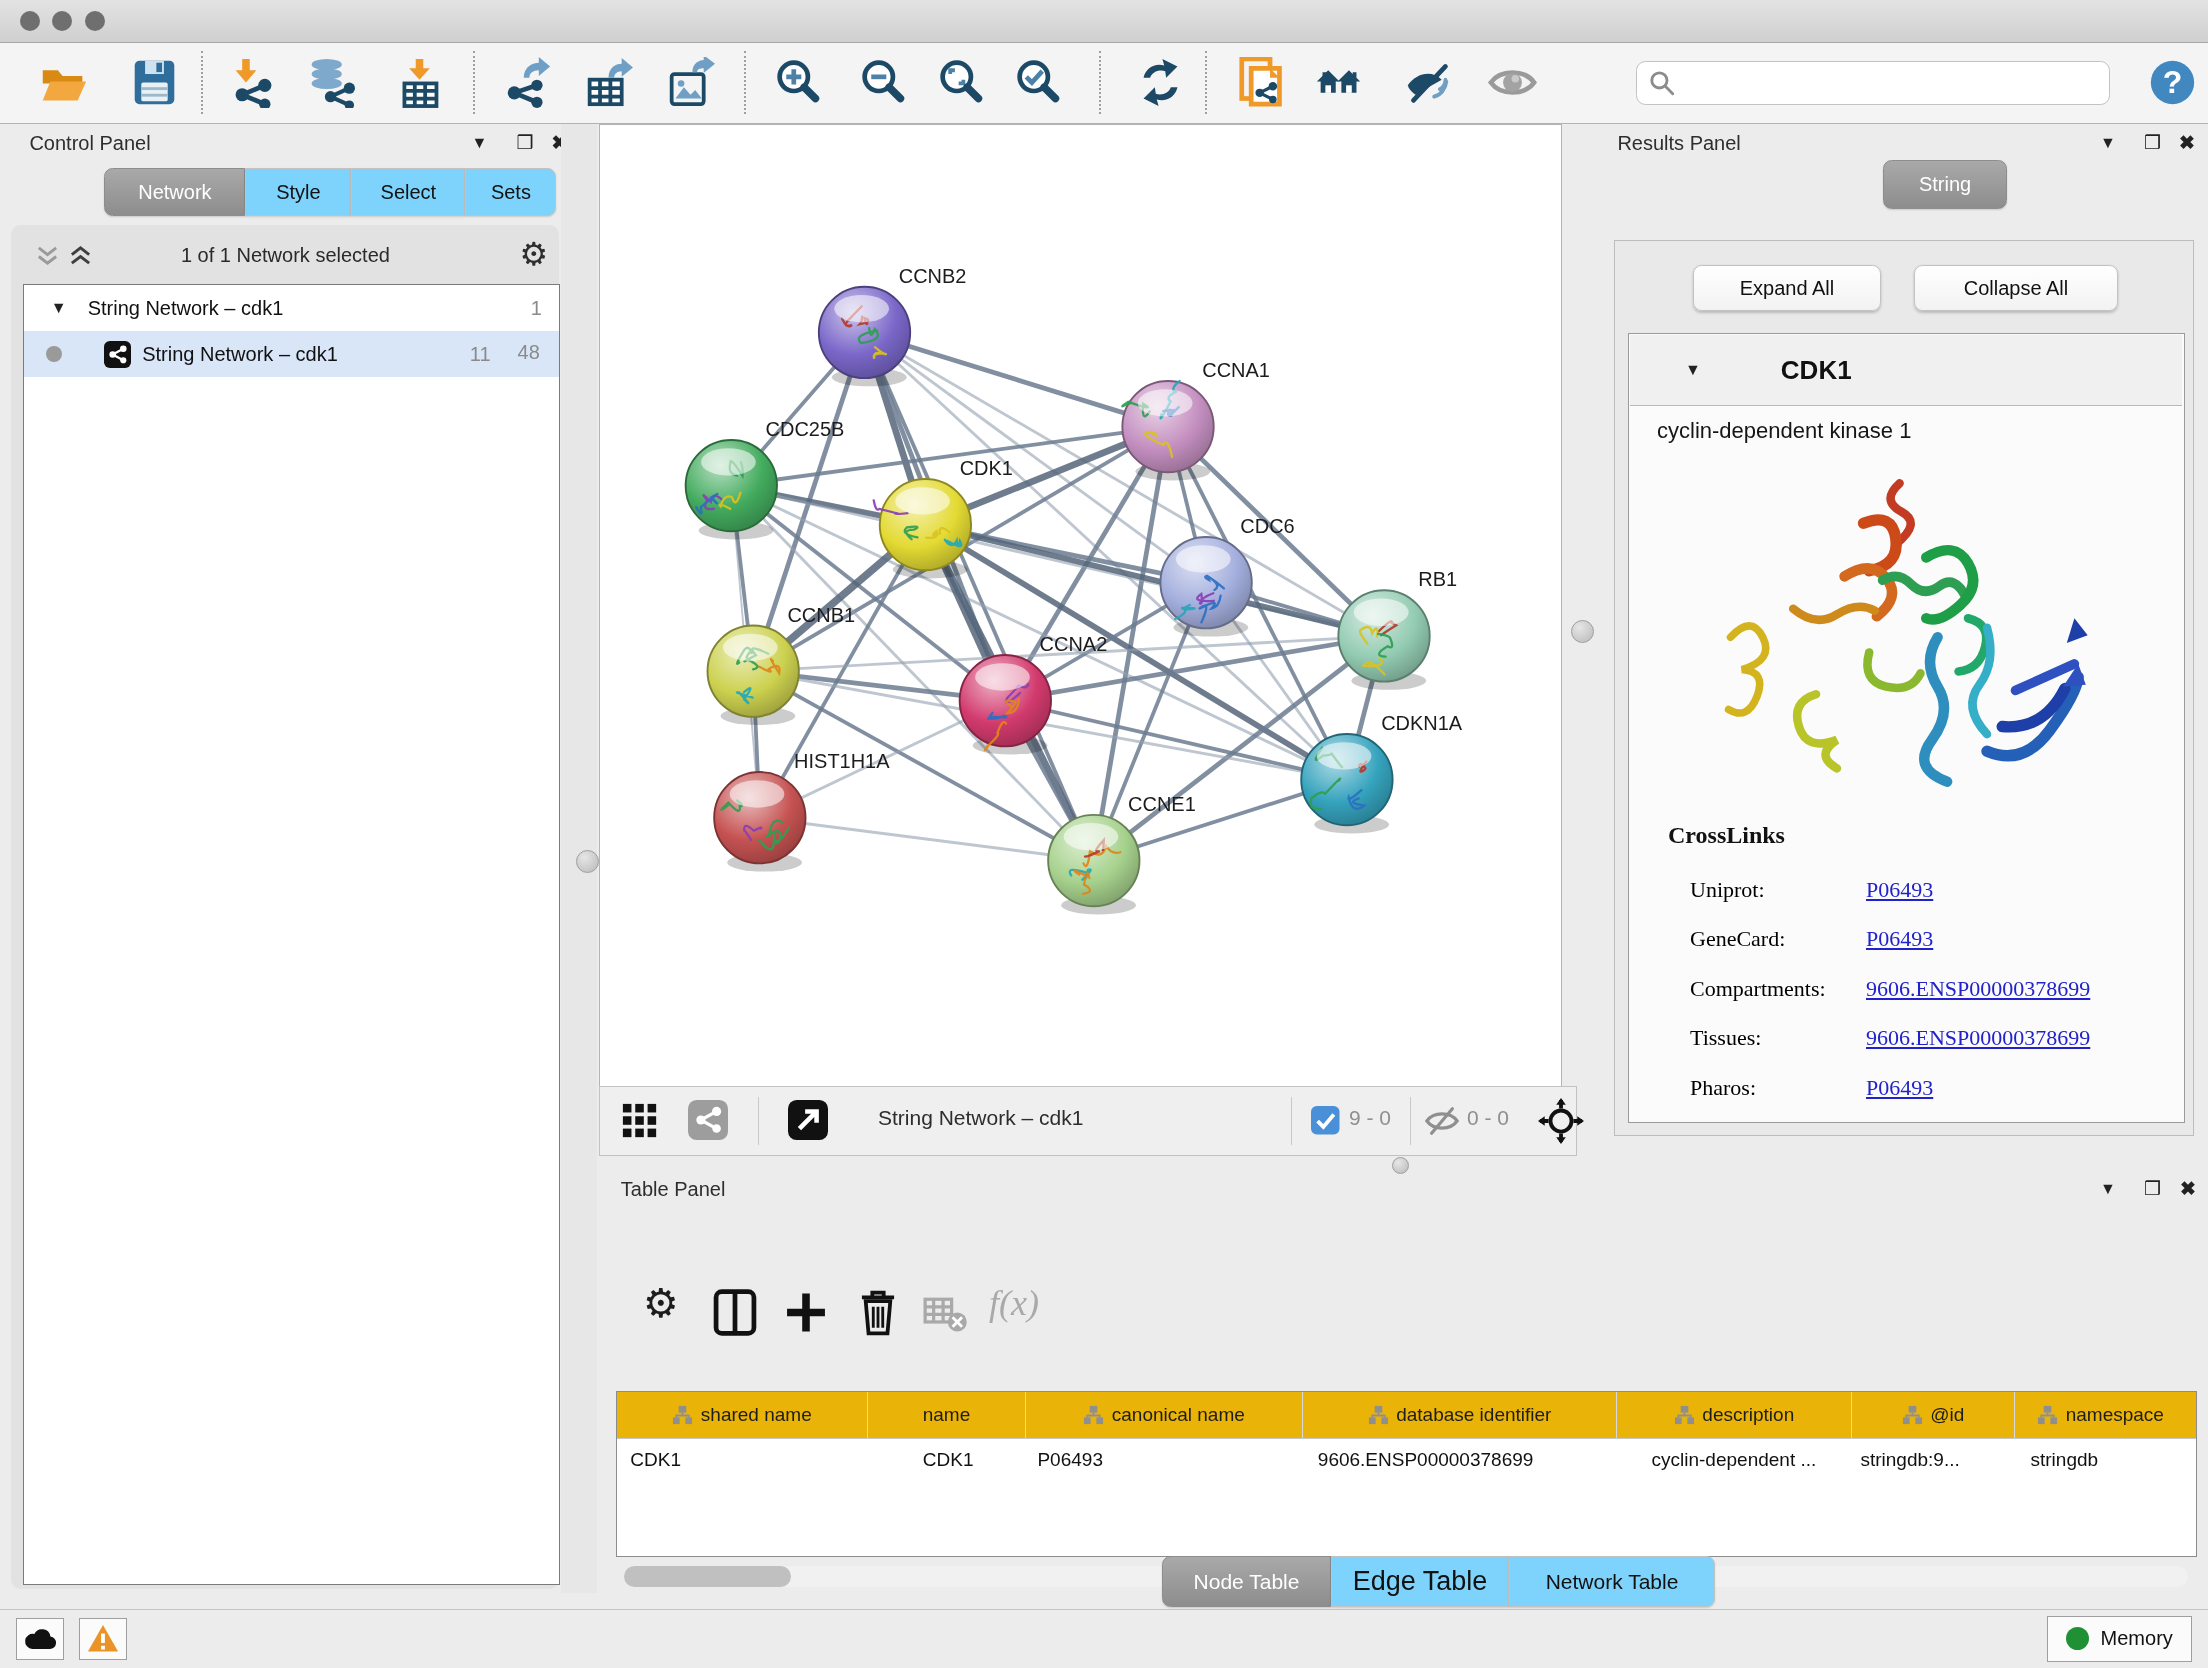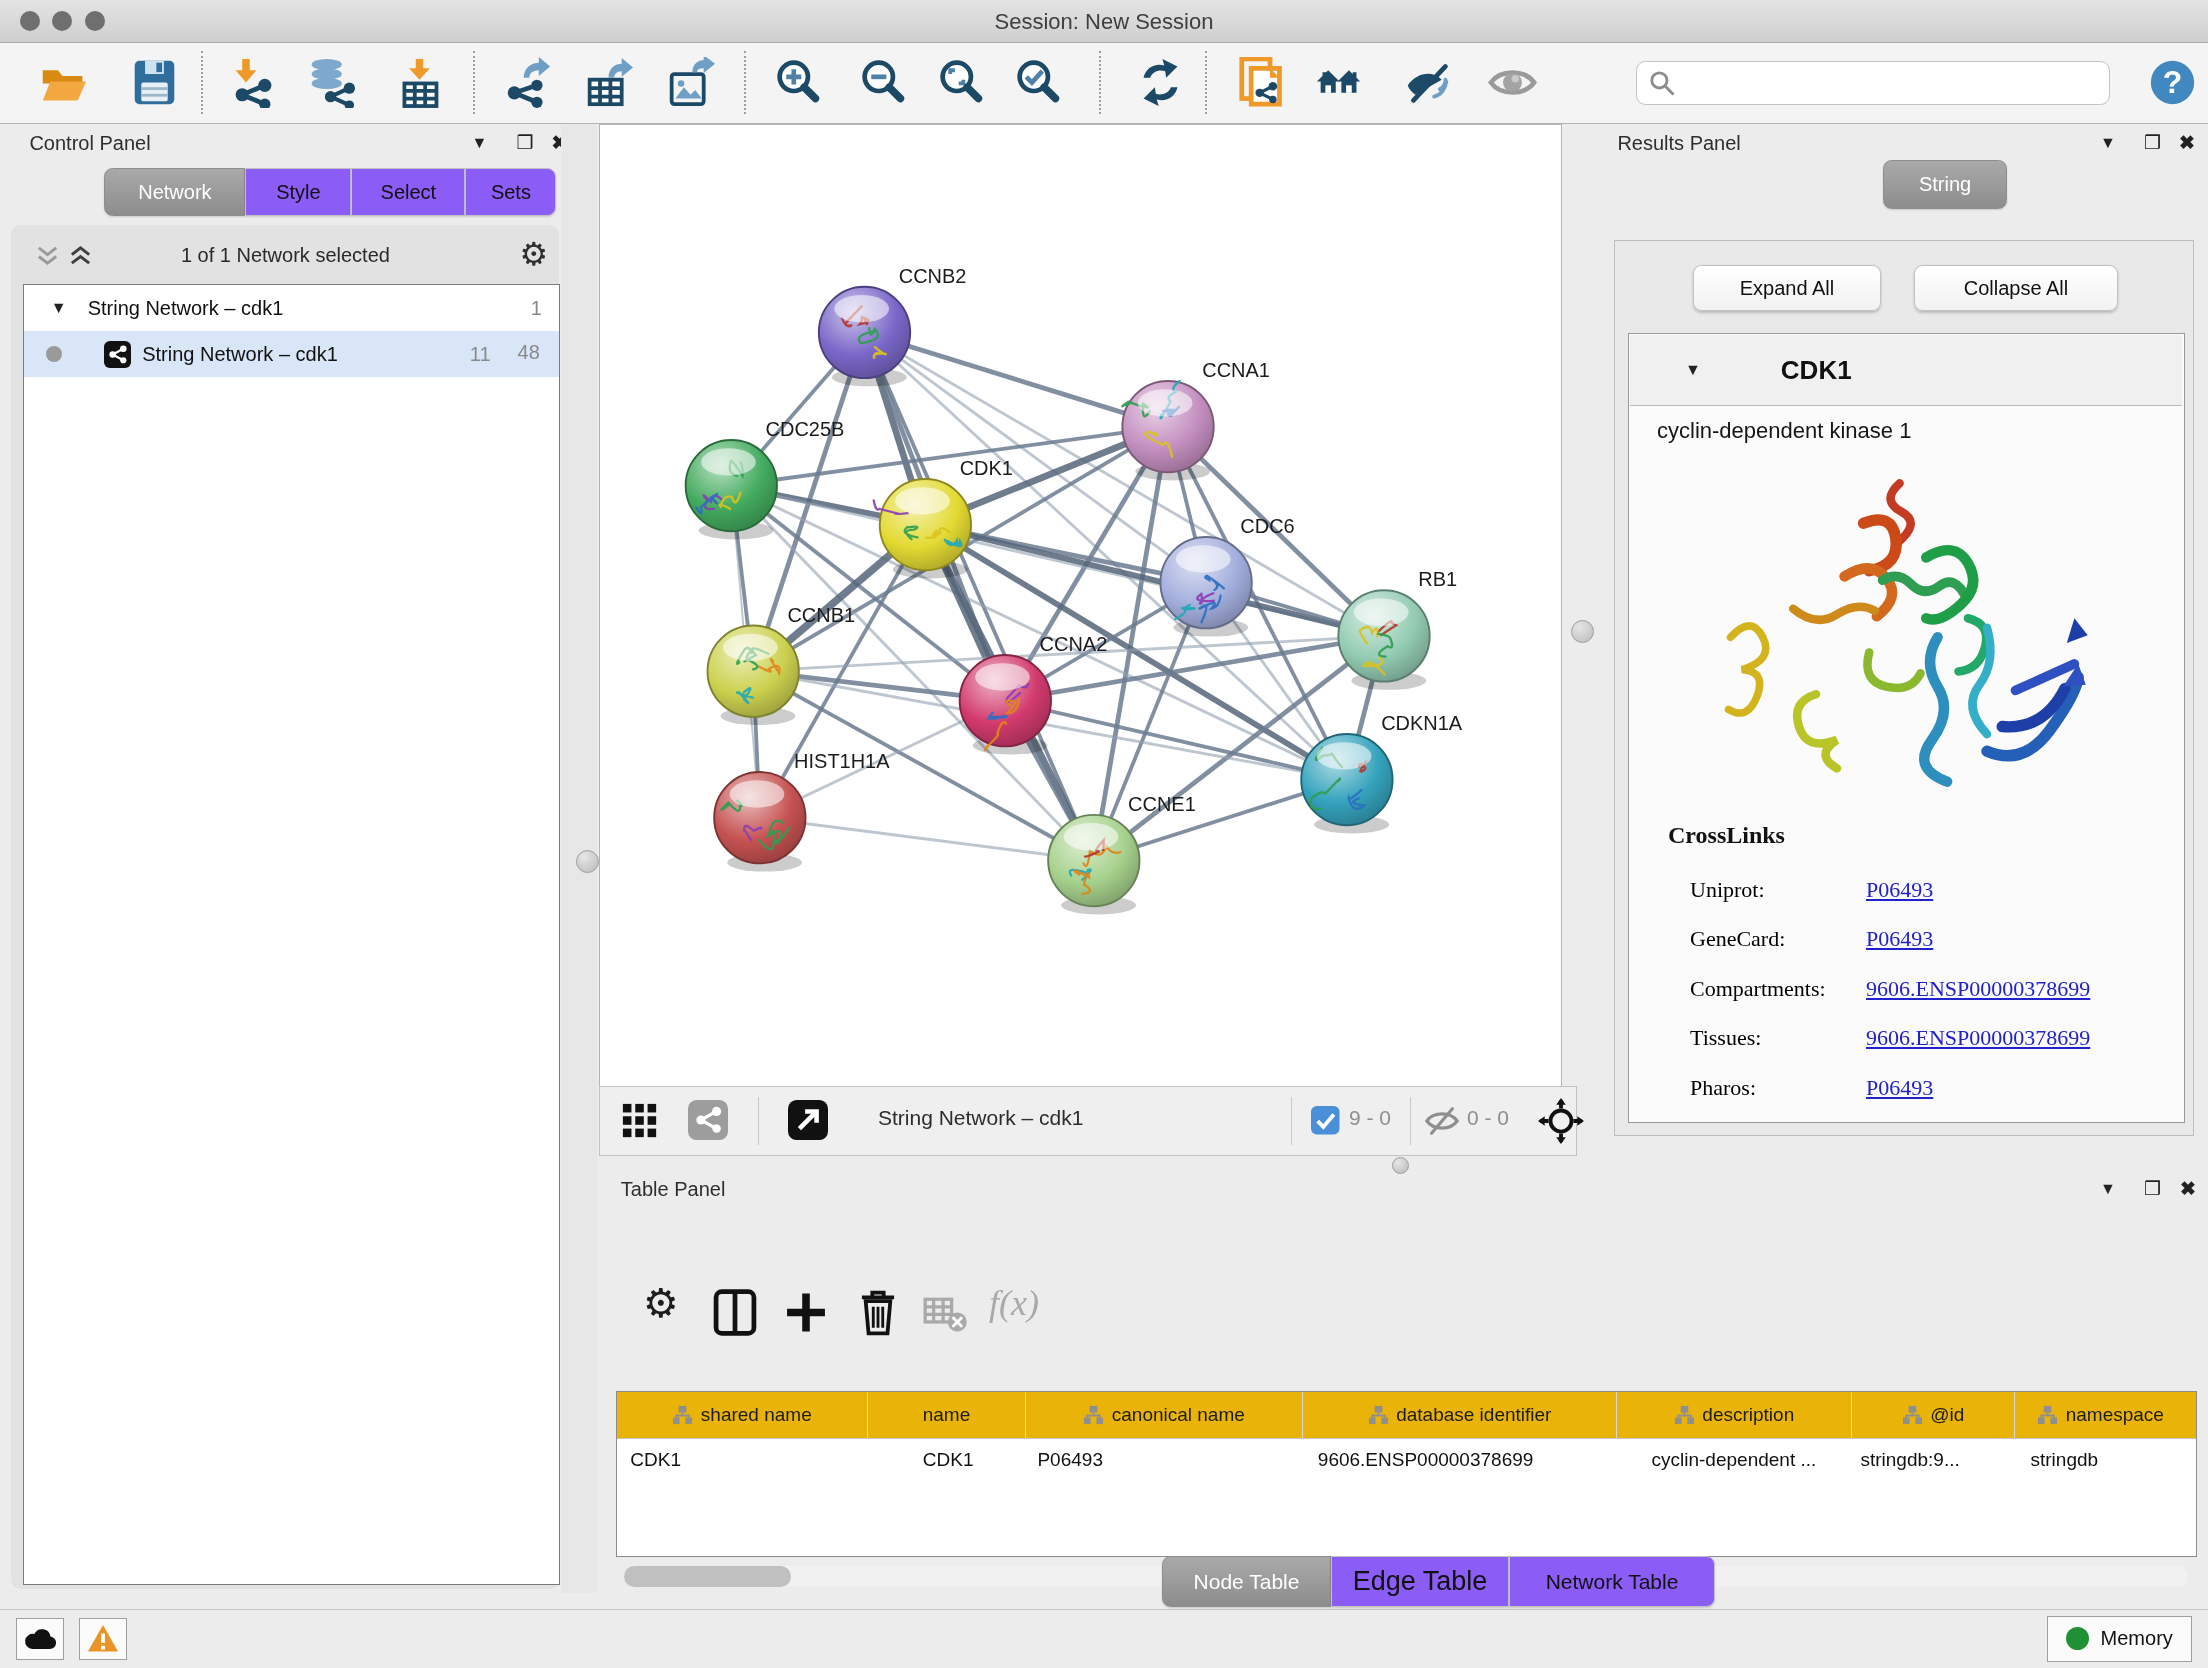--- a/index.html
+++ b/index.html
@@ -15,21 +15,21 @@
   .tbi{top:14.3px;width:49px;height:51px;cursor:pointer;}
   .tbsep{top:7.6px;height:63px;border-left:2.9px dotted #9f9f9f;width:0;}
   .searchbox{left:1636px;top:18px;width:472px;height:42px;background:#fff;border:1.9px solid #c3c3c3;
     border-radius:9.5px;display:flex;align-items:center;}
   .searchbox input{border:none;outline:none;font-size:19px;flex:1;background:transparent;height:34px;}
   
   .ptitle{font-size:20px;color:#2e2e2e;}
   .pbtn{font-size:19px;color:#222;}
   
   .seg{display:flex;padding-left:36px;}
-  .seg .tab{border:1px solid #c2c2c2;background:#8b5cf6;color:#111;font-size:20px;
+  .seg .tab{border:1px solid #c2c2c2;background:#7dd3fc;color:#111;font-size:20px;
     display:flex;align-items:center;justify-content:center;cursor:pointer;box-shadow:0 1px 1.9px rgba(0,0,0,.15);}
   .seg .tab.sel{background:linear-gradient(#a9a9a9,#8d8d8d);color:#fff;border-color:#8d8d8d;}
   .seg .tab:first-child{border-radius:8.6px 0 0 8.6px;}
   .seg .tab:last-child{border-radius:0 8.6px 8.6px 0;}
   
   .cp-body{left:11.4px;top:224px;width:548px;height:1368px;background:#e2e2e2;border-radius:9.5px;}
   .tree-box{left:23px;top:283px;width:540px;height:1303px;background:#fff;border:1.9px solid #7a7a7a;}
   .tree-row{height:46px;display:flex;align-items:center;font-size:20px;color:#111;}
   .tree-row.sel{background:#d9e6f7;}
   .cnt{color:#8a8a8a;}
@@ -70,21 +70,20 @@
   .tri{font-size:16px;color:#222;}
   svg{display:block;}
 </style>
 </head>
 <body>
 
 <div class="abs titlebar">
   <span class="abs tl" style="left:20px"></span>
   <span class="abs tl" style="left:52px"></span>
   <span class="abs tl" style="left:85px"></span>
-  <div class="abs win-title">Session: New Session</div>
 </div>
 
 <div class="abs toolbar">
 
   <svg class="abs tbi" style="left:39px" viewBox="0 0 52 54">
     <path d="M4 14h16l5 6h21v8H4z" fill="#d98a12"></path>
       <path d="M4 46l8-20h38l-9 20z" fill="#f3a73f"></path>
   </svg>
   <svg class="abs tbi" style="left:130px" viewBox="0 0 52 54">
     <rect x="5" y="4" width="42" height="46" rx="5" fill="#2f6e9c"></rect>

